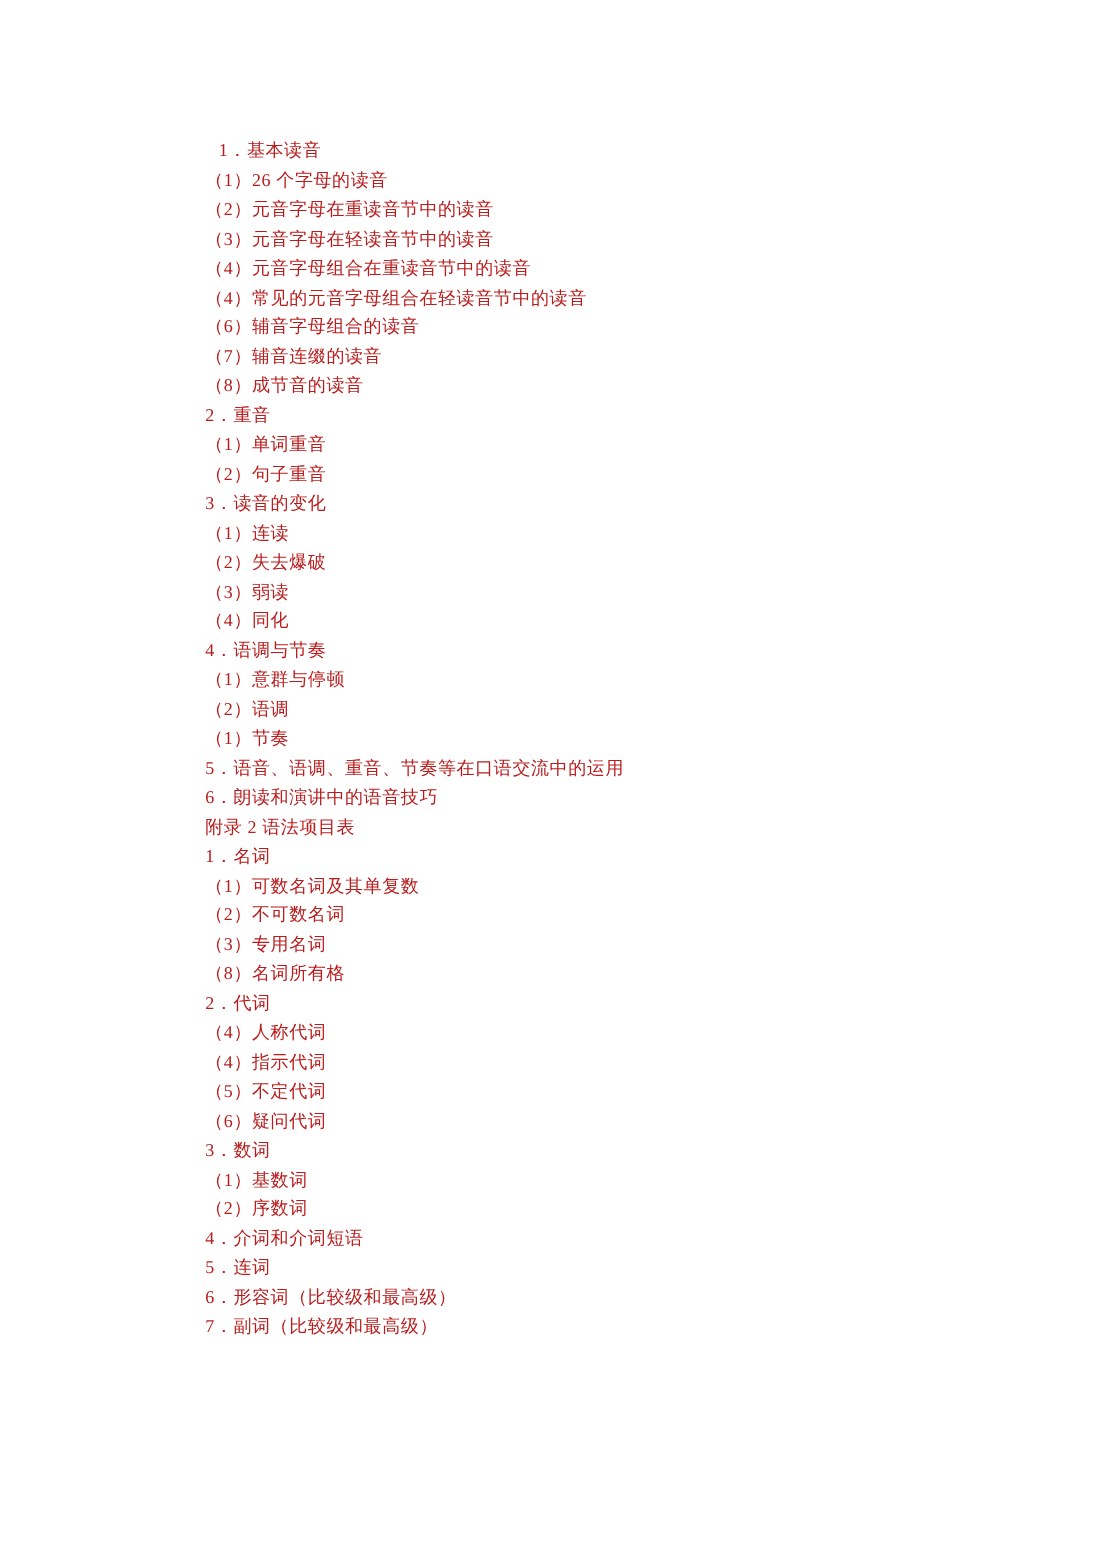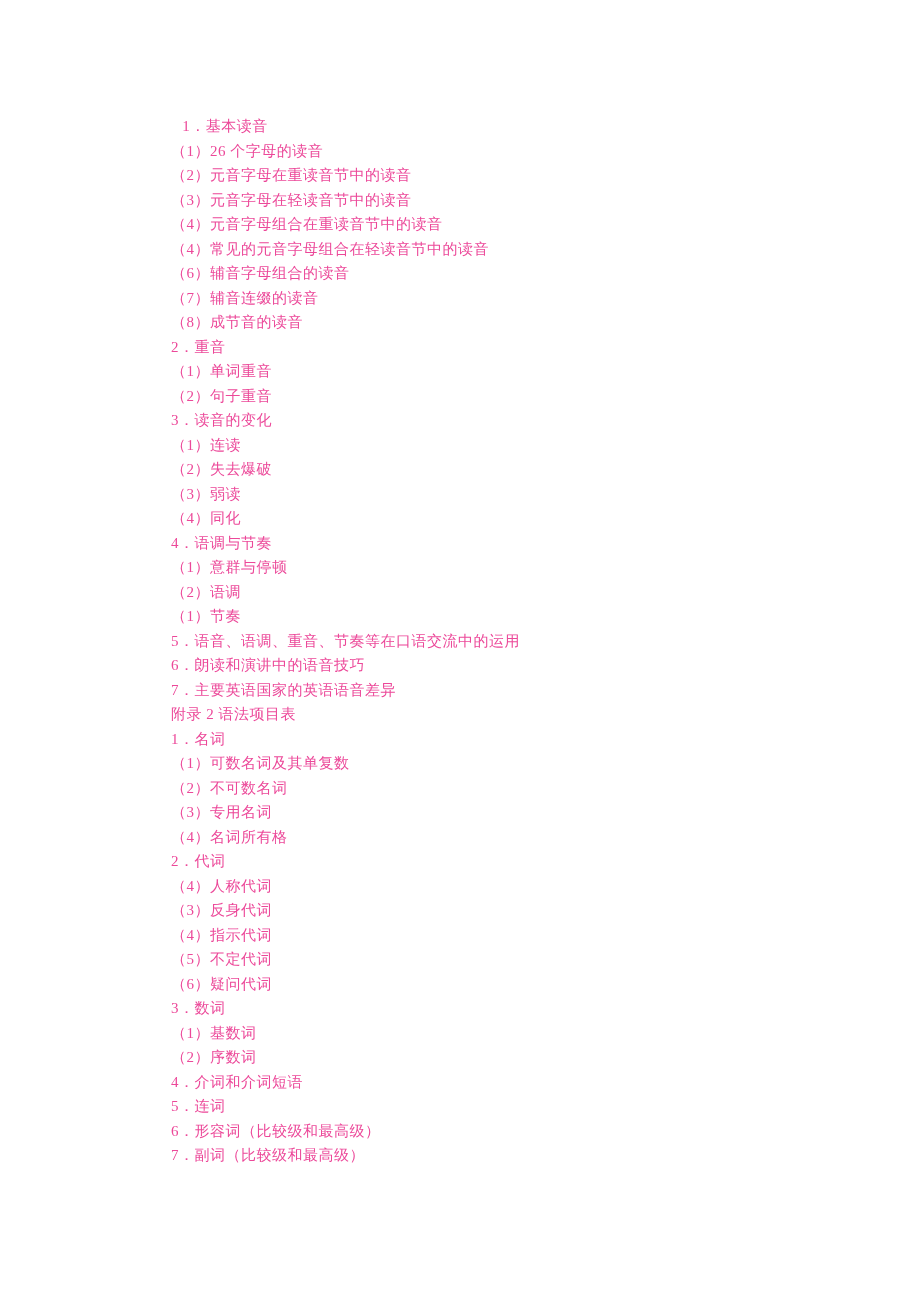--- a/index.html
+++ b/index.html
@@ -6,21 +6,21 @@
       margin: 0;
       padding: 0;
       background: #ffffff;
       font-family: "SimSun", "宋体", serif;
       width: 920px;
     }
     .content {
       padding: 114px 16px 0 171px;
       font-size: 15px;
       line-height: 24.5px;
-      color: #ec4899;
+      color: #b91c1c;
       letter-spacing: 0.5px;
     }
     .line {
       white-space: pre;
     }
     .indent-1 {
       padding-left: 7px;
     }
   </style>
 </head>
@@ -43,30 +43,28 @@
     <div class="line">（1）连读</div>
     <div class="line">（2）失去爆破</div>
     <div class="line">（3）弱读</div>
     <div class="line">（4）同化</div>
     <div class="line">4．语调与节奏</div>
     <div class="line">（1）意群与停顿</div>
     <div class="line">（2）语调</div>
     <div class="line">（1）节奏</div>
     <div class="line">5．语音、语调、重音、节奏等在口语交流中的运用</div>
     <div class="line">6．朗读和演讲中的语音技巧</div>
-    <div class="line">7．主要英语国家的英语语音差异</div>
     <div class="line">附录 2 语法项目表</div>
     <div class="line">1．名词</div>
     <div class="line">（1）可数名词及其单复数</div>
     <div class="line">（2）不可数名词</div>
     <div class="line">（3）专用名词</div>
-    <div class="line">（4）名词所有格</div>
+    <div class="line">（8）名词所有格</div>
     <div class="line">2．代词</div>
     <div class="line">（4）人称代词</div>
-    <div class="line">（3）反身代词</div>
     <div class="line">（4）指示代词</div>
     <div class="line">（5）不定代词</div>
     <div class="line">（6）疑问代词</div>
     <div class="line">3．数词</div>
     <div class="line">（1）基数词</div>
     <div class="line">（2）序数词</div>
     <div class="line">4．介词和介词短语</div>
     <div class="line">5．连词</div>
     <div class="line">6．形容词（比较级和最高级）</div>
     <div class="line">7．副词（比较级和最高级）</div>

